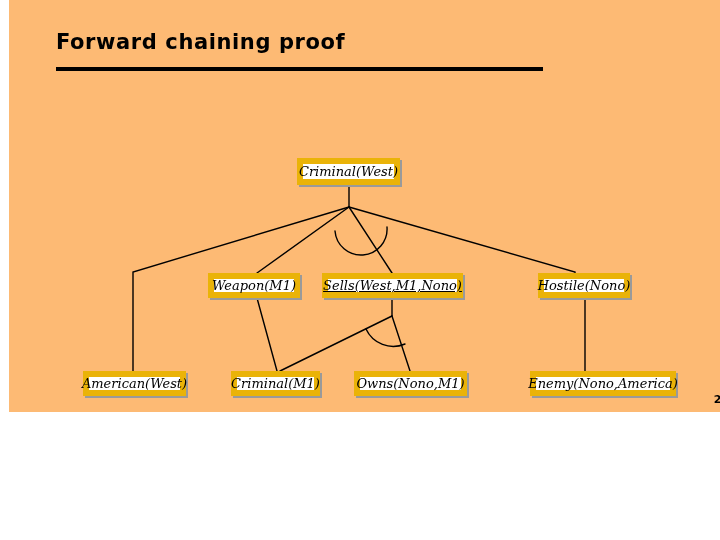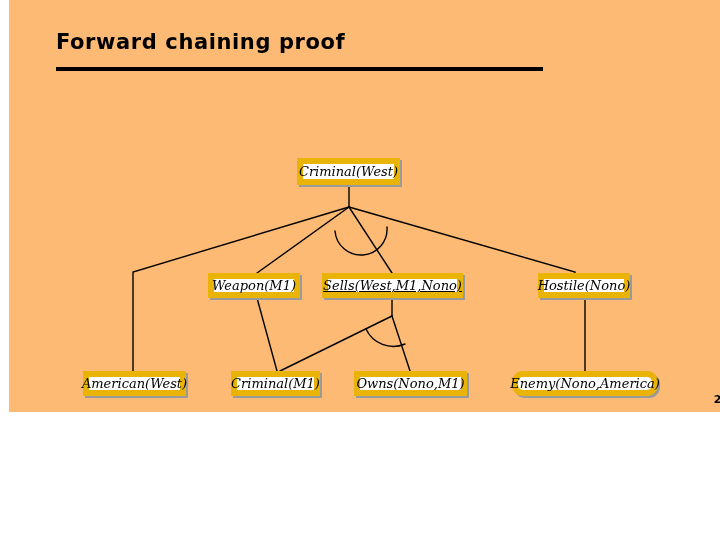--- a/index.html
+++ b/index.html
@@ -152,21 +152,21 @@
     </div>
 
     <div class="node" style="left:222px; top:371px; width:89px; height:25px;">
       <span class="node-label">Criminal(M1)</span>
     </div>
 
     <div class="node" style="left:345px; top:371px; width:113px; height:25px;text-align:center;">
       <span class="node-label">Owns(Nono,M1)</span>
     </div>
 
-    <div class="node" style="left:503px; top:371px; width:146px; height:25px;border-radius:11px;">
+    <div class="node" style="left:521px; top:371px; width:146px; height:25px;">
       <span class="node-label">Enemy(Nono,America)</span>
     </div>
 
   </div>
 
   <div id="page-number">21</div>
 
 </div>
 
 </body></html>

